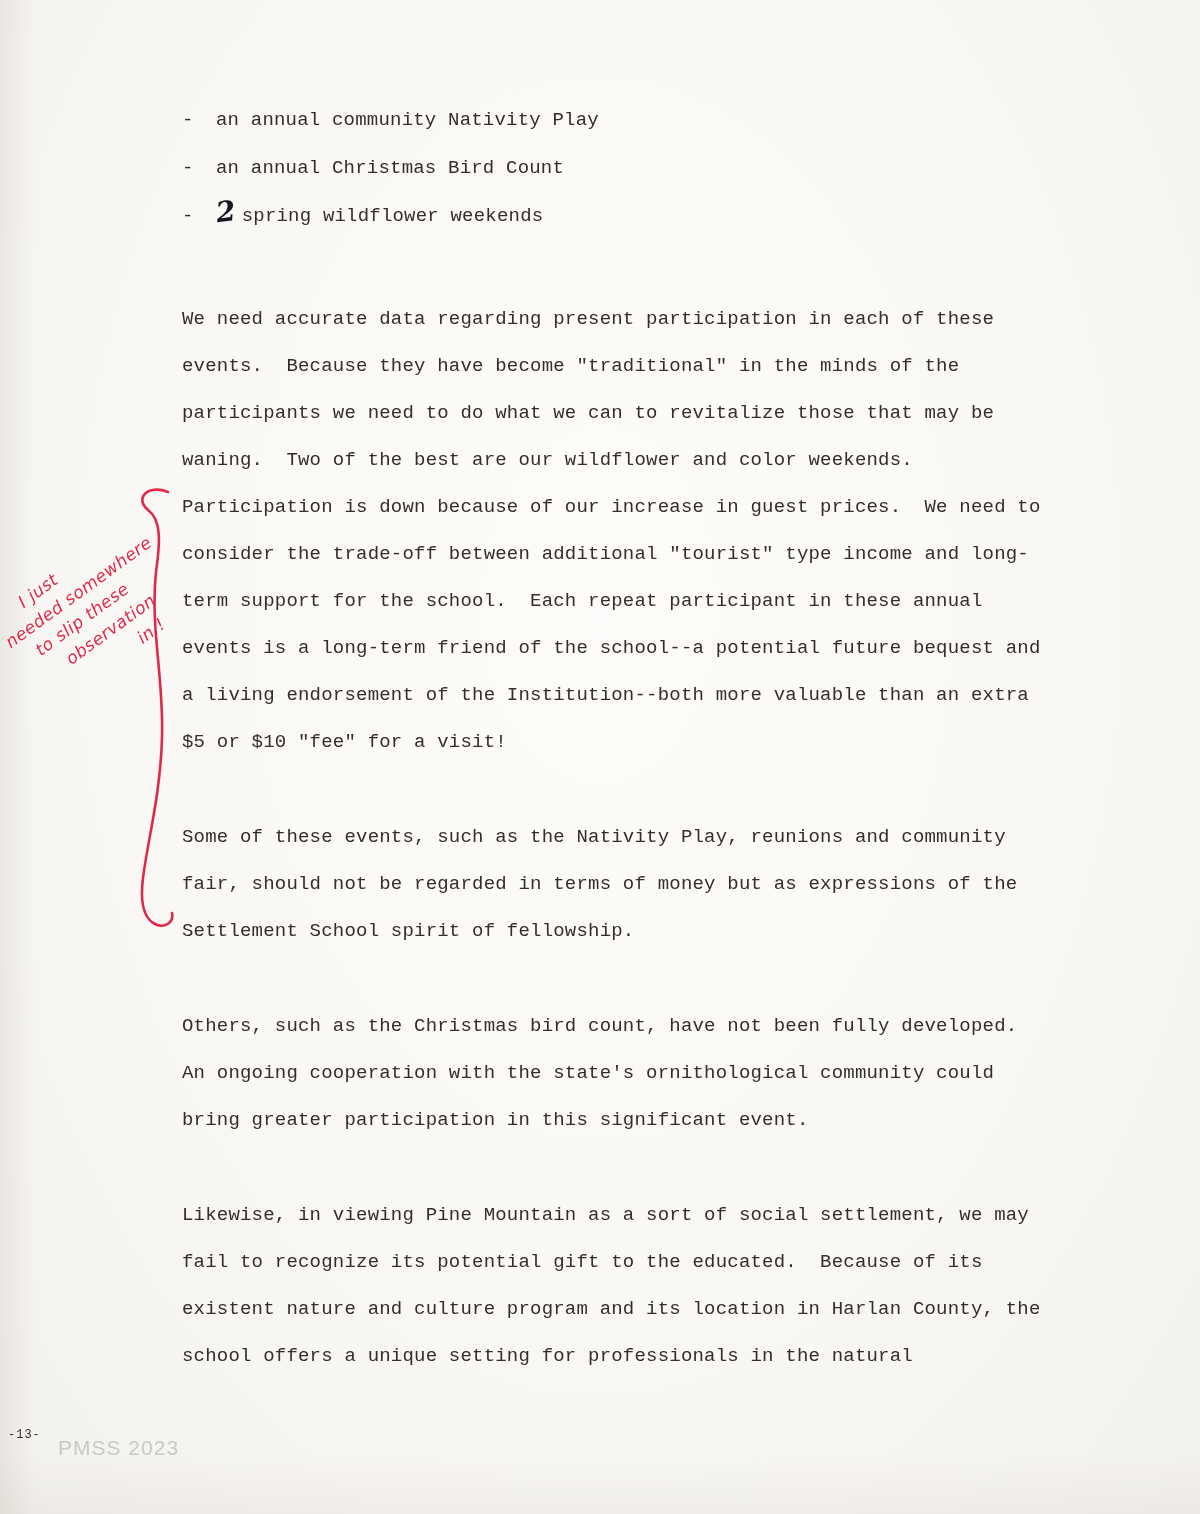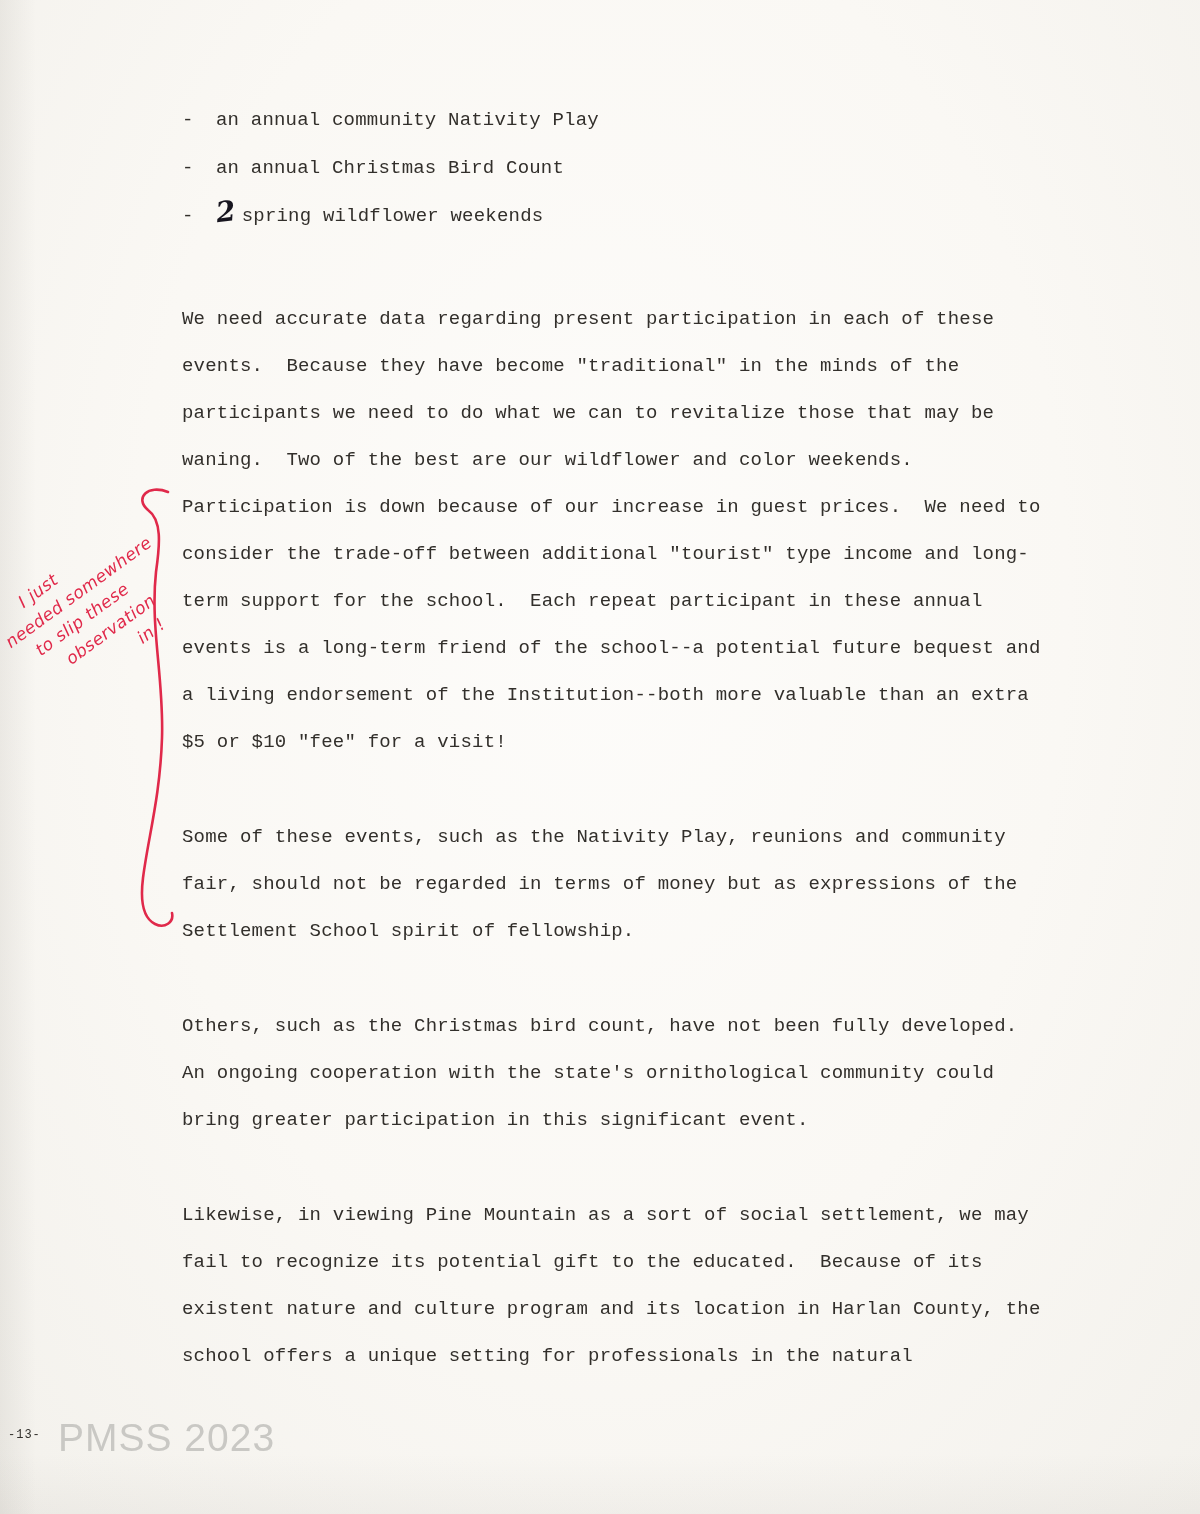--- a/index.html
+++ b/index.html
@@ -95,21 +95,21 @@
     left: 128px;
     top: 486px;
     pointer-events: none;
   }
 
   .watermark {
     position: absolute;
     left: 58px;
     bottom: 54px;
     font-family: "Liberation Sans", sans-serif;
-    font-size: 39px;
+    font-size: 21px;
     letter-spacing: 1px;
     color: #c9c8c4;
   }
   .page-number {
     position: absolute;
     left: 0;
     right: 0;
     bottom: 72px;
     text-align: left;
     font-size: 12px;

